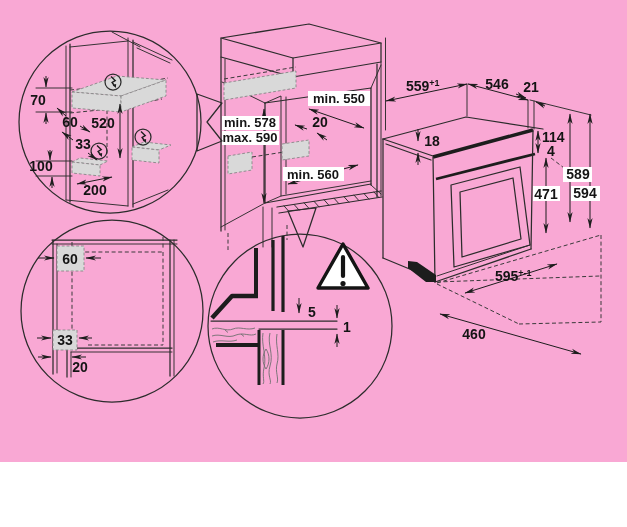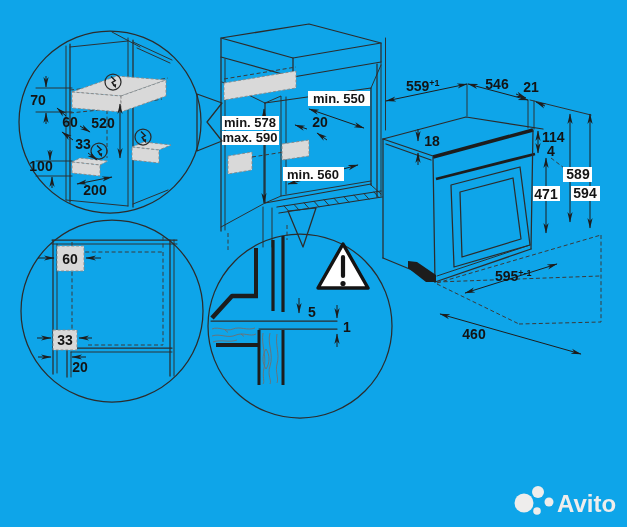--- a/index.html
+++ b/index.html
@@ -1,16 +1,16 @@
 <!DOCTYPE html>
 <html><head>
 <meta charset="utf-8">
 <style>
   html,body{margin:0;padding:0;background:#fff;}
-  .stage{position:relative;width:627px;height:527px;background:#0ea5e9;overflow:hidden;
+  .stage{position:relative;width:627px;height:462px;background:#f9a8d4;overflow:hidden;
          font-family:"Liberation Sans",sans-serif;}
   svg{display:block}
   .ln{stroke:#2c2c2c;stroke-width:1.25;fill:none;stroke-linecap:round;stroke-linejoin:round}
   .tn{stroke-width:.95}
   .tk{stroke:#1d1d1d;fill:none;stroke-linecap:butt}
   .dsh{stroke:#3a3a3a;stroke-width:1;stroke-dasharray:4 2.6;fill:none}
   .dim{stroke:#1d1d1d;stroke-width:1;fill:none;marker-start:url(#ah);marker-end:url(#ah)}
   .dime{stroke:#1d1d1d;stroke-width:1;fill:none;marker-end:url(#ah)}
   .gry{fill:#d9d9d9;stroke:#868686;stroke-width:.9;stroke-dasharray:2.8 2}
   .num{font:700 14px "Liberation Sans",sans-serif;fill:#141414}

